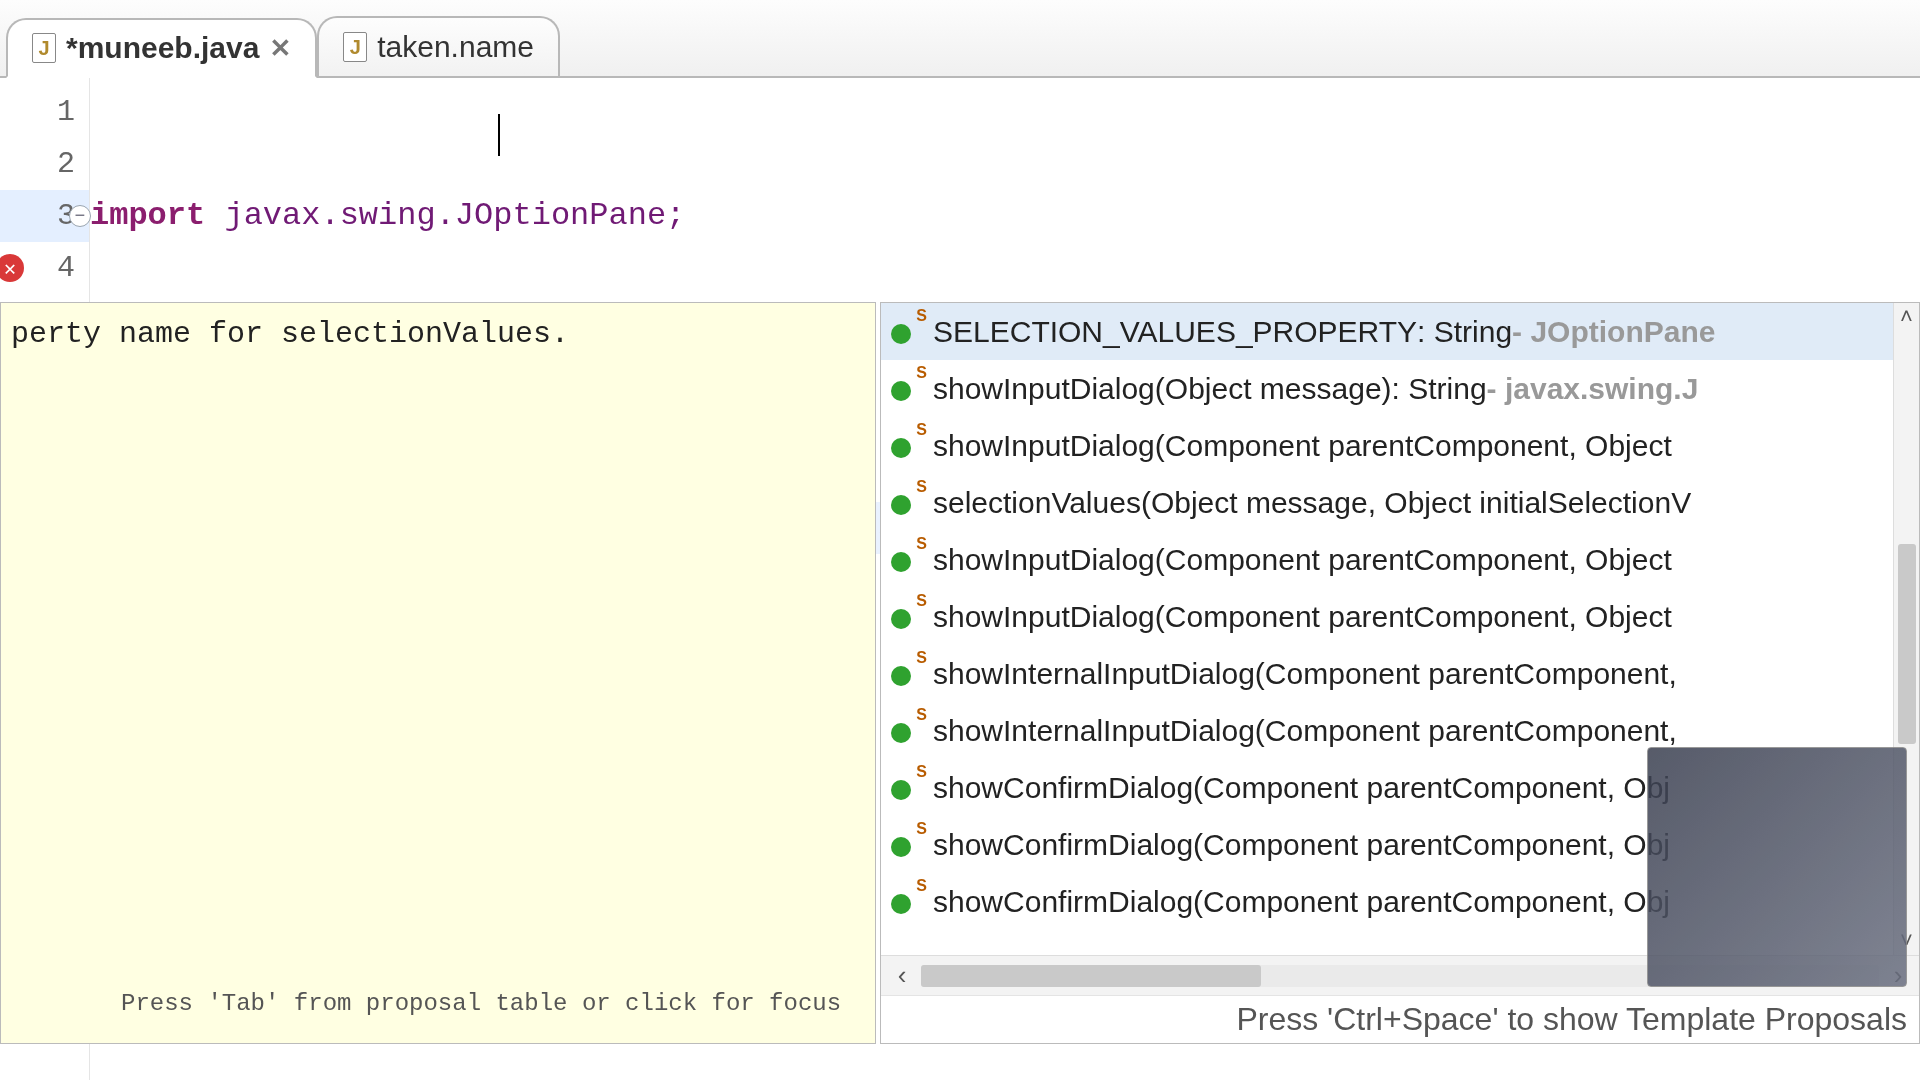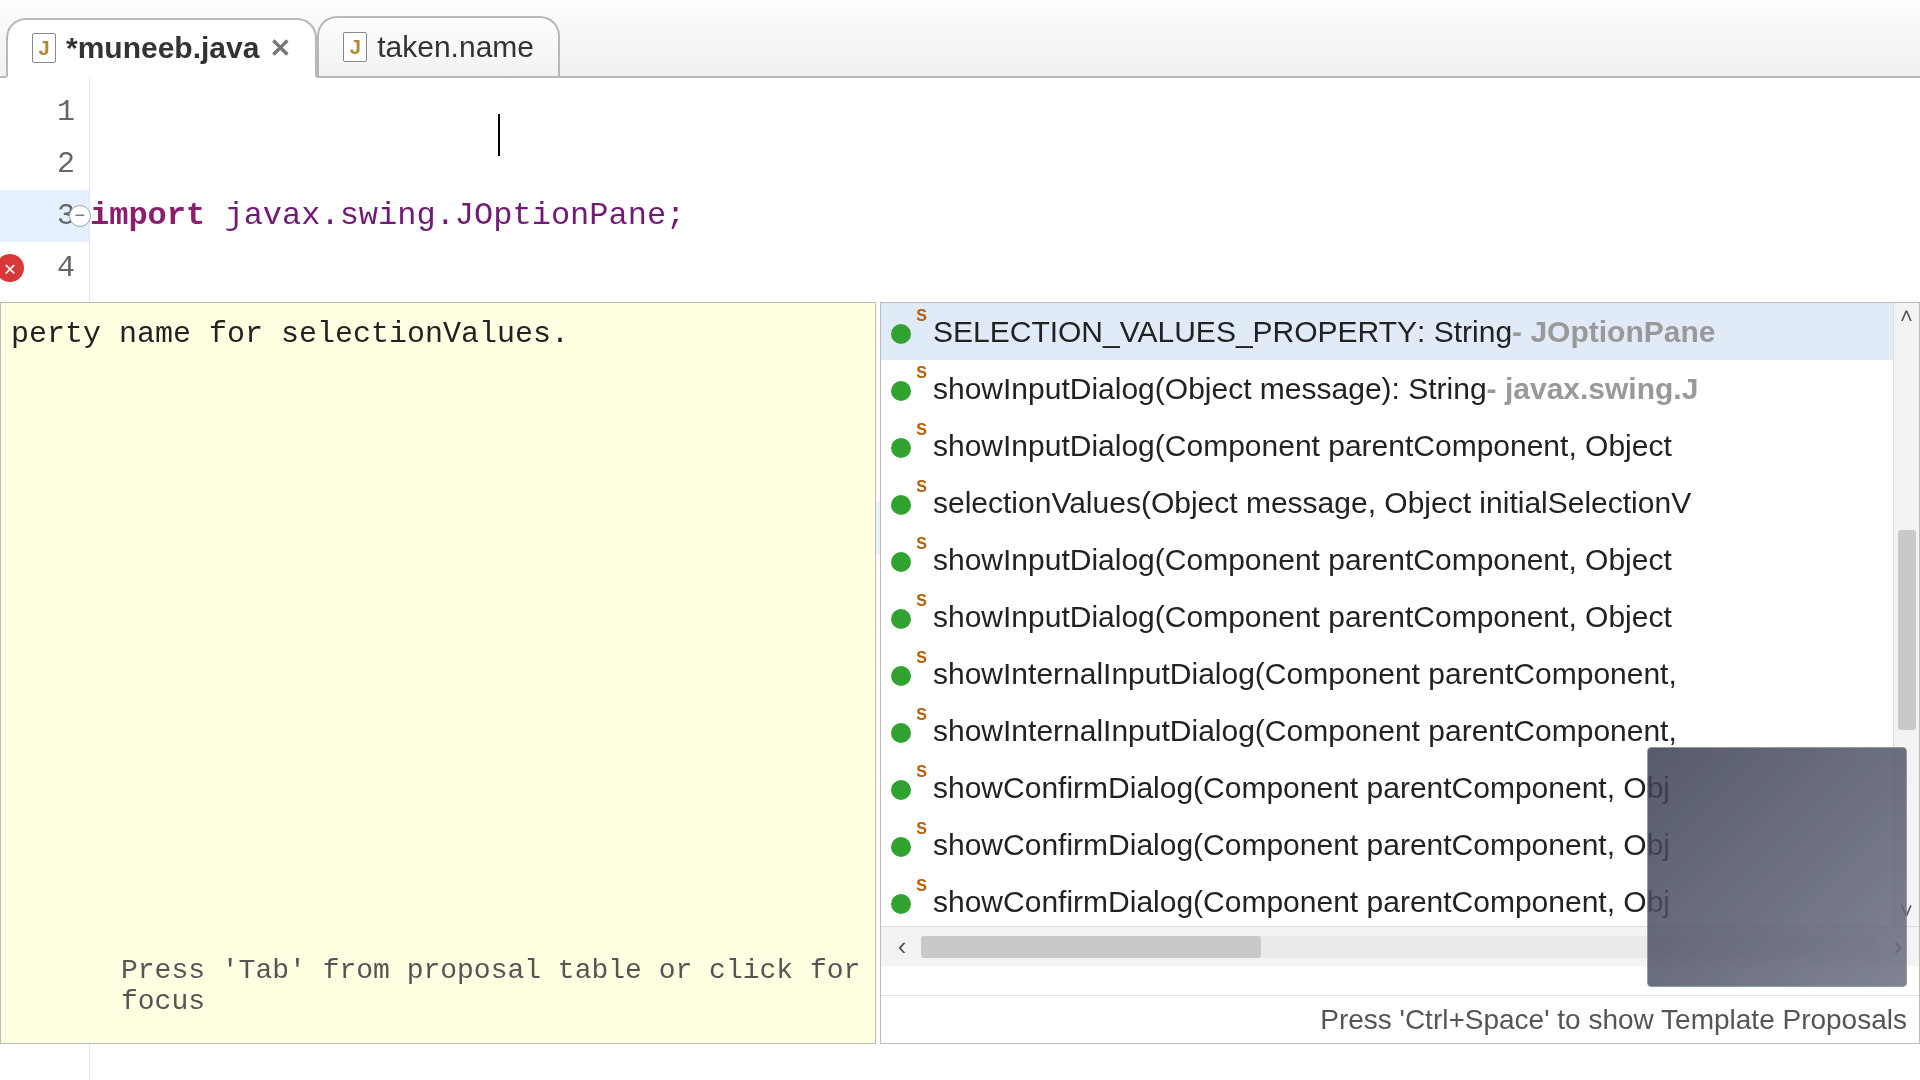--- a/index.html
+++ b/index.html
@@ -47,21 +47,21 @@
   .caret { display:inline-block; width:2px; height:38px; background:#000; vertical-align:middle; }
 
   .cursor-ibeam { position:absolute; top:36px; left:498px; width:2px; height:42px;
                   background:#000; }
 
   
   .doc-popup { position:absolute; left:0; top:302px; width:876px; height:742px;
                background:#ffffe2; border:1px solid #bbb; padding:14px 10px;
                font-size:30px; color:#222; display:flex; flex-direction:column;
                justify-content:space-between;font-family:Liberation Mono, monospace; }
-  .doc-hint { color:#555; font-size:28px; padding-left:110px; padding-bottom:12px; }
+  .doc-hint { color:#555; font-size:24px; padding-left:110px; padding-bottom:12px; }
 
   
   .ac-popup { position:absolute; left:880px; top:302px; width:1040px; height:742px;
               background:#fff; border:1px solid #bbb; display:flex; flex-direction:column; }
   .ac-list { flex:1; overflow:hidden; position:relative; }
   .ac-item { display:flex; align-items:center; height:57px; padding:0 10px 0 10px;
              font-size:30px; white-space:nowrap; color:#222; }
   .ac-item.selected { background:#e0ebf7; }
   .ac-icon-wrap { position:relative; width:30px; height:30px; margin-right:12px; }
   .ac-icon { width:20px; height:20px; border-radius:10px; background:#2fa22f;
@@ -82,22 +82,22 @@
   .ac-hscroll { height:40px; background:#f3f3f3; border-top:1px solid #ddd;
                 display:flex; align-items:center; justify-content:space-between;
                 padding:0 6px; }
   .ac-harrow { font-size:26px; color:#555; width:30px; text-align:center; }
   .ac-htrack { flex:1; height:22px; margin:0 4px; background:#eaeaea;
                border-radius:3px; position:relative; }
   .ac-hthumb { position:absolute; left:0; top:0; width:340px; height:22px;
                background:#c9c9c9; border-radius:3px; }
 
   .ac-hint { height:48px; display:flex; align-items:center; justify-content:flex-end;
-             padding:0 12px; font-size:28px; color:#555; border-top:1px solid #e4e4e4;
-             white-space:nowrap; position:relative;margin-top:29px; }
+             padding:0 12px; font-size:32px; color:#555; border-top:1px solid #e4e4e4;
+             white-space:nowrap; position:relative; }
 
   .overlay-img { position:absolute; right:12px; bottom:56px; width:260px; height:240px;
                  background:linear-gradient(135deg,#3a3f50,#6a6f80);
                  border:1px solid #888; opacity:0.85; border-radius:4px; }
 </style>
 </head>
 <body>
 
 <div class="app">
 

